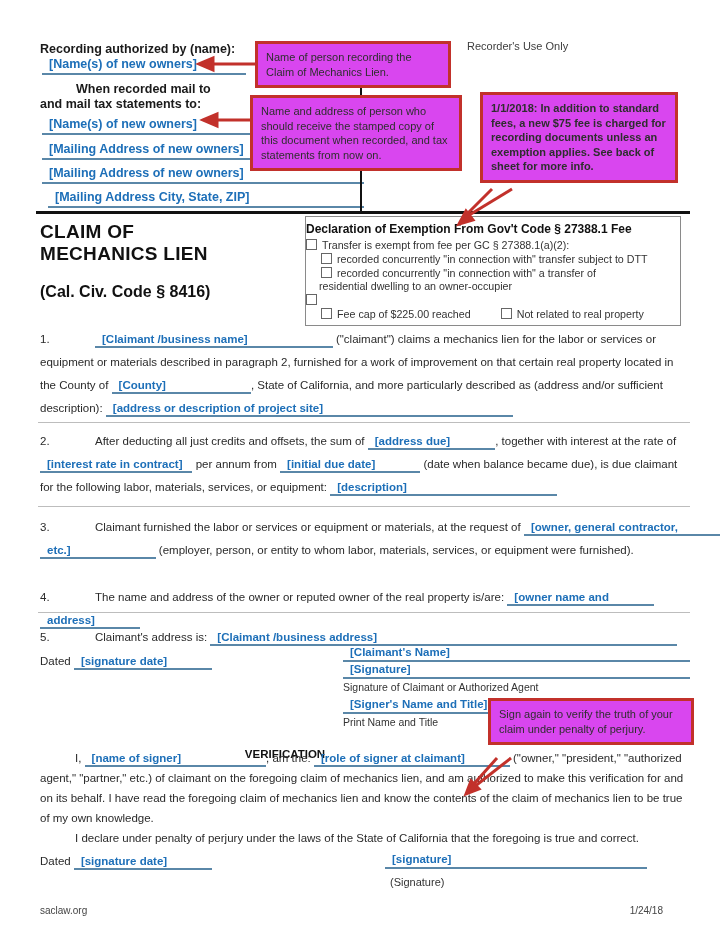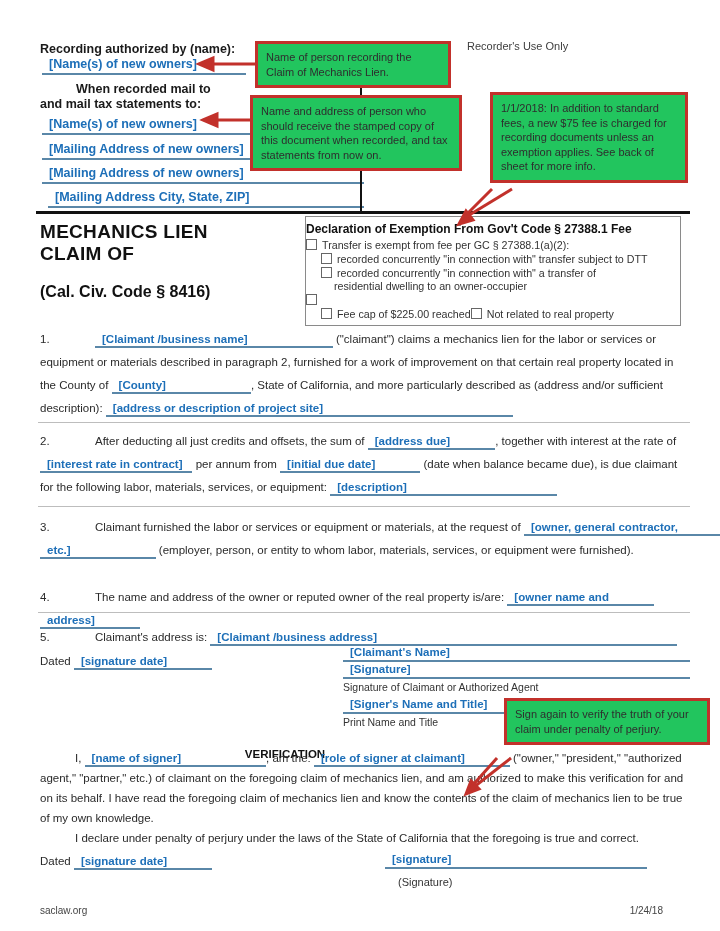--- a/index.html
+++ b/index.html
@@ -13,37 +13,37 @@
   .hfield{
     font-weight:bold;font-size:12.5px;color:#1d6fb8;
     border-bottom:2px solid #5a87a8;padding:0 0 1px 7px;line-height:15px;
   }
   .recorders-use{font-size:11px;color:#3d3d3d;}
   .vsep{width:2px;background:#111;}
   .thick-rule{height:3px;background:#111;}
   .gray-rule{height:1px;background:#9a9a9a;opacity:.65;}
   
   .callout{
-    border:3px solid #c2312b;background:#22c55e;color:#2e2e2e;
+    border:3px solid #c2312b;background:#d946ef;color:#2e2e2e;
     font-size:11px;line-height:14.5px;padding:6px 8px;z-index:5;
   }
   .overlay{position:absolute;left:0;top:0;z-index:6;pointer-events:none;}
   
   .doc-title{font-weight:bold;font-size:19px;line-height:22px;letter-spacing:.3px;color:#111;}
   .code-ref{font-weight:bold;font-size:16px;color:#111;}
   .decl-box{border:1.5px solid #8a8a8a;padding:4px 8px 3px 0;background:#fff;}
   .decl-title{font-weight:bold;font-size:12px;color:#111;margin:1px 0 3px 0;}
   .decl-row{font-size:10.7px;color:#333;line-height:13.8px;white-space:nowrap;}
   .ind1{margin-left:15px;}
-  .ind2{margin-left:28px;}
+  .ind2{margin-left:13px;}
   .cb{
     display:inline-block;width:9px;height:9px;border:1.3px solid #666;
     background:#fff;margin-right:5px;vertical-align:-1px;
   }
-  .decl-pair{display:flex;}
+  .decl-pair{display:flex;gap:30px;}
   
   .para{font-size:11.5px;line-height:23px;color:#2a2a2a;width:650px;}
   .pnum{display:inline-block;width:55px;}
   .f{
     font-weight:bold;color:#1d6fb8;border-bottom:2px solid #5a87a8;
     padding:0 10px 1px 7px;box-decoration-break:clone;-webkit-box-decoration-break:clone;
   }
   .pr-s{padding-right:45px;}
   .pr-m{padding-right:85px;}
   .pr-l{padding-right:150px;}
@@ -78,24 +78,24 @@
 
 <div class="abs vsep" style="left:360px;top:42px;height:171px;"></div>
 <div class="abs recorders-use" style="left:467px;top:40px;">Recorder's Use Only</div>
 
 <div class="abs callout" style="left:255px;top:41px;width:174px;">
   <span>Name of person recording the Claim of Mechanics Lien.</span>
 </div>
 <div class="abs callout" style="left:250px;top:95px;width:190px;">
   <span>Name and address of person who should receive the stamped copy of this document when recorded, and tax statements from now on.</span>
 </div>
-<div class="abs callout" style="left:490px;top:92px;width:176px;">
+<div class="abs callout" style="left:480px;top:92px;width:176px;font-weight:bold;">
   <span>1/1/2018: In addition to standard fees, a new $75 fee is charged for recording documents unless an exemption applies. See back of sheet for more info.</span>
 </div>
-<div class="abs callout" style="left:488px;top:698px;width:184px;margin-left:16px;">
+<div class="abs callout" style="left:488px;top:698px;width:184px;">
   <span>Sign again to verify the truth of your claim under penalty of perjury.</span>
 </div>
 
 <svg class="overlay" width="720" height="931">
   <g stroke="#c2312b" stroke-width="3" fill="#c2312b">
     <line x1="256" y1="64" x2="213" y2="64"></line>
     <polygon points="199,64 213,58 213,70"></polygon>
     <line x1="251" y1="120" x2="217" y2="120"></line>
     <polygon points="203,120 217,114 217,126"></polygon>
     <line x1="492" y1="189" x2="464" y2="217"></line>
@@ -103,22 +103,22 @@
     <polygon points="459,224 466,211 473,220"></polygon>
     <line x1="497" y1="758" x2="472" y2="786"></line>
     <line x1="511" y1="758" x2="474" y2="787"></line>
     <polygon points="466,794 471,781 479,789"></polygon>
   </g>
 </svg>
 
 <div class="abs thick-rule" style="left:36px;top:211px;width:654px;"></div>
 
 <div class="abs doc-title" style="left:40px;top:221px;">
+  <div>CLAIM OF</div>
   <div>MECHANICS LIEN</div>
-  <div>CLAIM OF</div>
 </div>
 <div class="abs code-ref" style="left:40px;top:283px;">(Cal. Civ. Code § 8416)</div>
 
 <div class="abs decl-box" style="left:305px;top:216px;width:366px;">
   <div class="decl-title">Declaration of Exemption From Gov't Code § 27388.1 Fee</div>
   <div class="decl-row">
     <span class="cb"></span><span>Transfer is exempt from fee per GC § 27388.1(a)(2):</span>
   </div>
   <div class="decl-row ind1">
     <span class="cb"></span><span>recorded concurrently "in connection with" transfer subject to DTT</span>
@@ -201,16 +201,16 @@
 
 <div class="abs ver-para indent" style="left:40px;top:828px;">
   <span>I declare under penalty of perjury under the laws of the State of California that the foregoing is true and correct.</span>
 </div>
 
 <div class="abs para" style="left:40px;top:850px;width:280px;">
   <span>Dated</span>
   <span class="f pr-s">[signature date]</span>
 </div>
 <div class="abs sig-field" style="left:385px;top:852px;width:255px;">[signature]</div>
-<div class="abs sig-cap" style="left:390px;top:874px;font-size:11px;margin-left:8px;">(Signature)</div>
+<div class="abs sig-cap" style="left:390px;top:874px;font-size:11px;">(Signature)</div>
 
 <div class="abs footer-text" style="left:40px;top:905px;">saclaw.org</div>
 <div class="abs footer-text" style="right:57px;top:905px;">1/24/18</div>
 
 </body></html>

